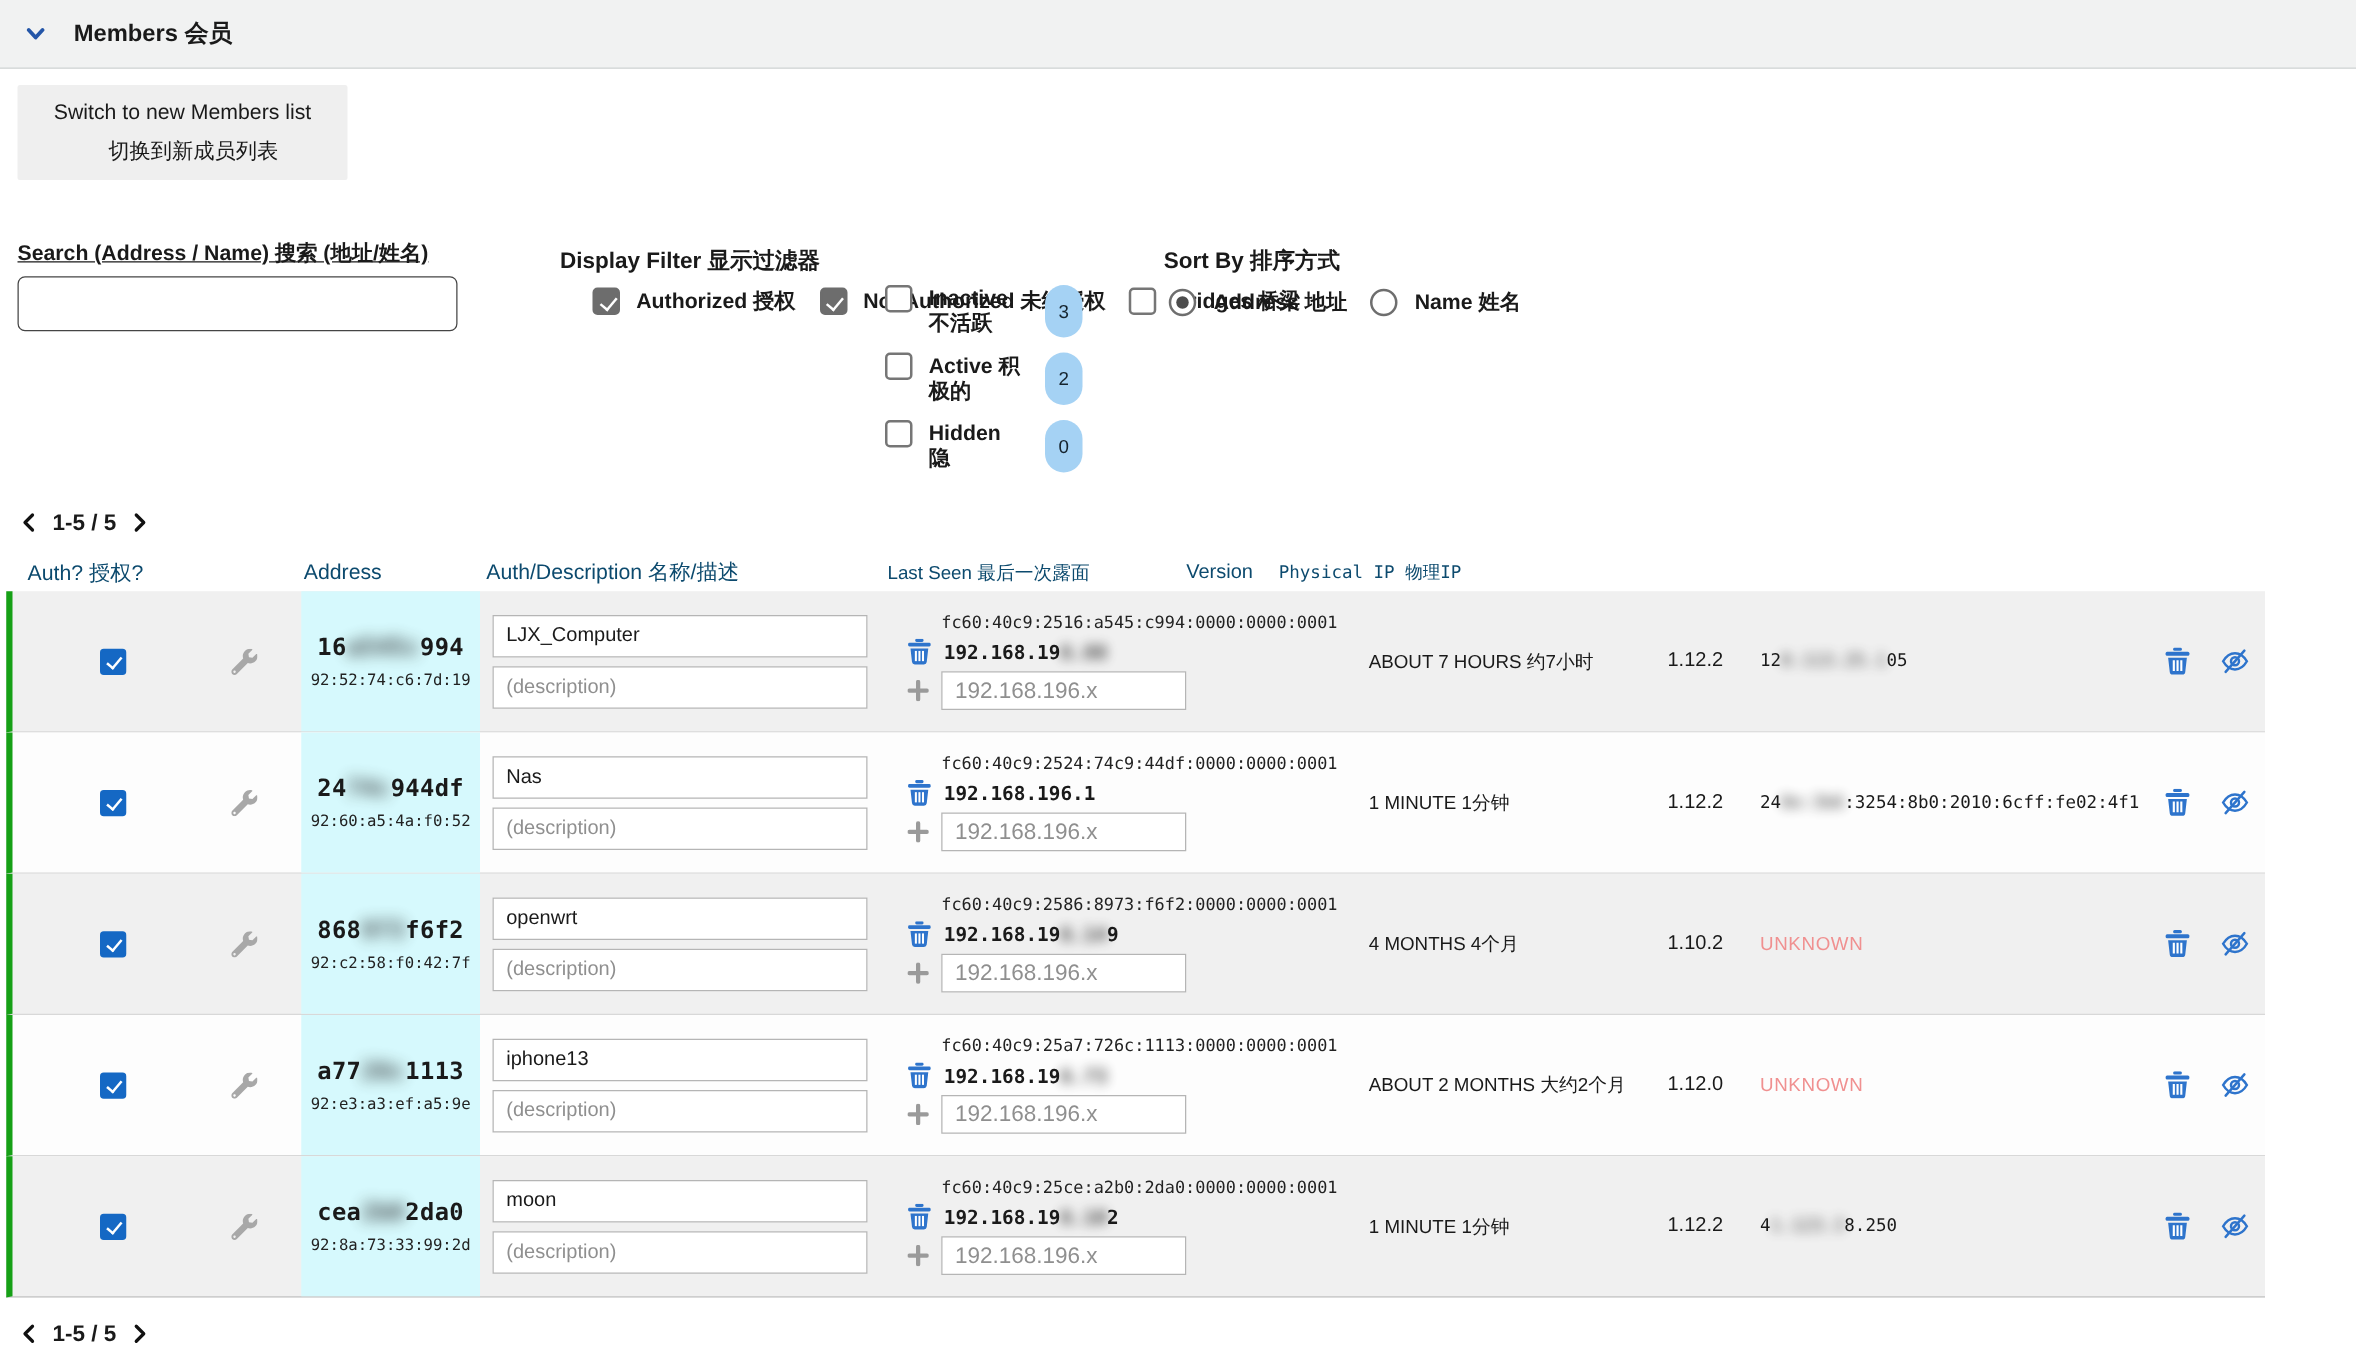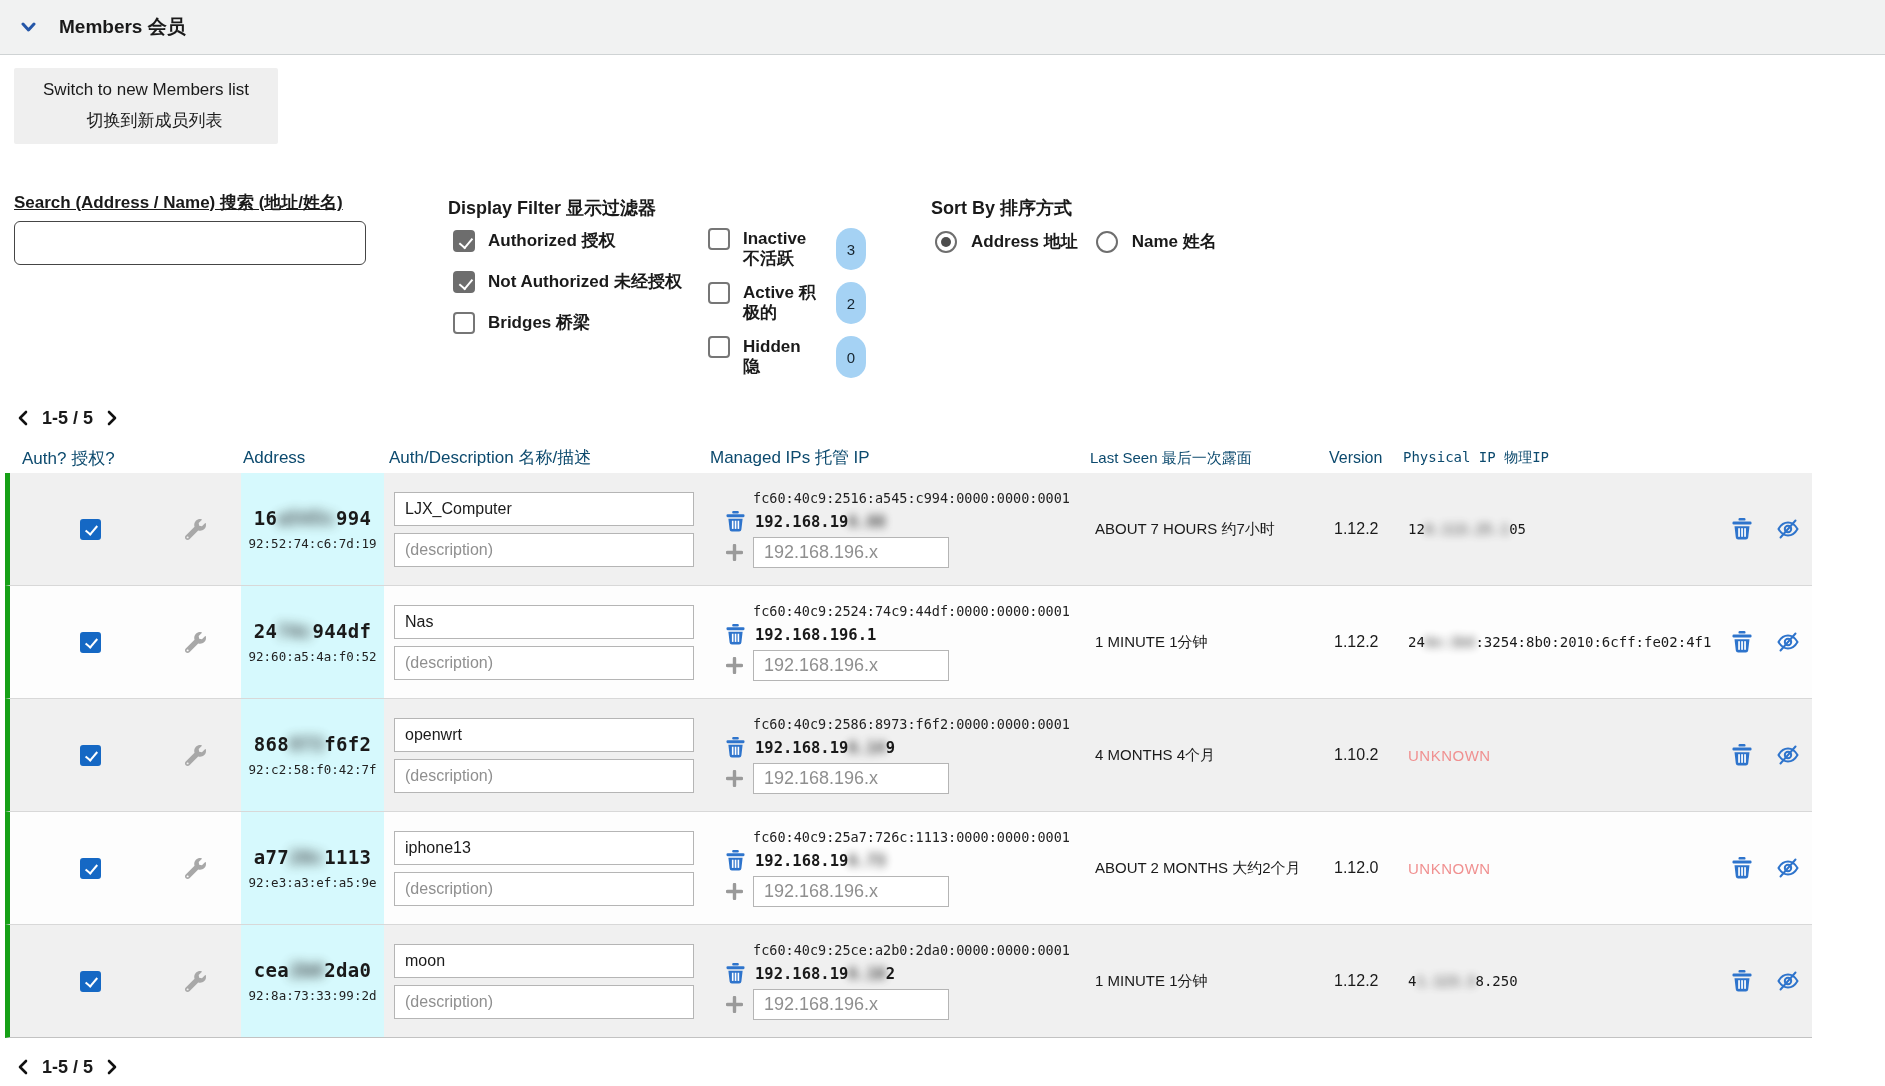--- a/index.html
+++ b/index.html
@@ -30,21 +30,21 @@
   
   .search-label { position:absolute; left:14px; top:191px; font-size:17px; font-weight:700; text-decoration:underline; }
   .search-input {
     position:absolute; left:14px; top:221px; width:352px; height:44px;
     border:1.5px solid #454545; border-radius:6px; font-size:17px; padding:0 12px;
     font-family:inherit;
   }
 
   
   .df-title { position:absolute; left:448px; top:196px; font-size:18px; font-weight:700; }
-  .df-left  { position:absolute; left:453px; top:230px; display:flex; flex-direction:column; gap:19px; }
+  .df-left  { position:absolute; left:474px; top:230px; display:flex; flex-direction:row; gap:19px; }
   .df-right { position:absolute; left:708px; top:228px; display:flex; flex-direction:column; gap:12px; }
   .df-item  { display:flex; align-items:flex-start; gap:13px; }
   .df-label { font-size:17px; font-weight:600; line-height:1.2; padding-top:1px; }
   .df-right .df-label { width:78px; }
 
   .cb {
     width:22px; height:22px; border:2px solid #767676; border-radius:4px;
     background:#fff; position:relative; flex:none; cursor:pointer;
   }
   .cb.checked { background:#6d6d6d; border-color:#6d6d6d; }
@@ -219,21 +219,20 @@
           <polyline points="2,2 8,8 2,14" fill="none" stroke="#111" stroke-width="2.6" stroke-linecap="round" stroke-linejoin="round"></polyline>
         </svg>
     </span>
   </div>
 
   <div class="thead">
     <div class="c-auth">Auth? 授权?</div>
     <div class="c-wrench"></div>
     <div class="c-addr">Address</div>
     <div class="c-name">Auth/Description 名称/描述</div>
-    <div class="c-managed">Managed IPs 托管 IP</div>
     <div class="c-seen">Last Seen 最后一次露面</div>
     <div class="c-ver">Version</div>
     <div class="c-phys">Physical IP 物理IP</div>
     <div class="c-actions"></div>
   </div>
 
   <div id="rows">
   <div class="trow odd">
     <div class="c-auth">
       <span class="cb cb-blue checked"></span>

